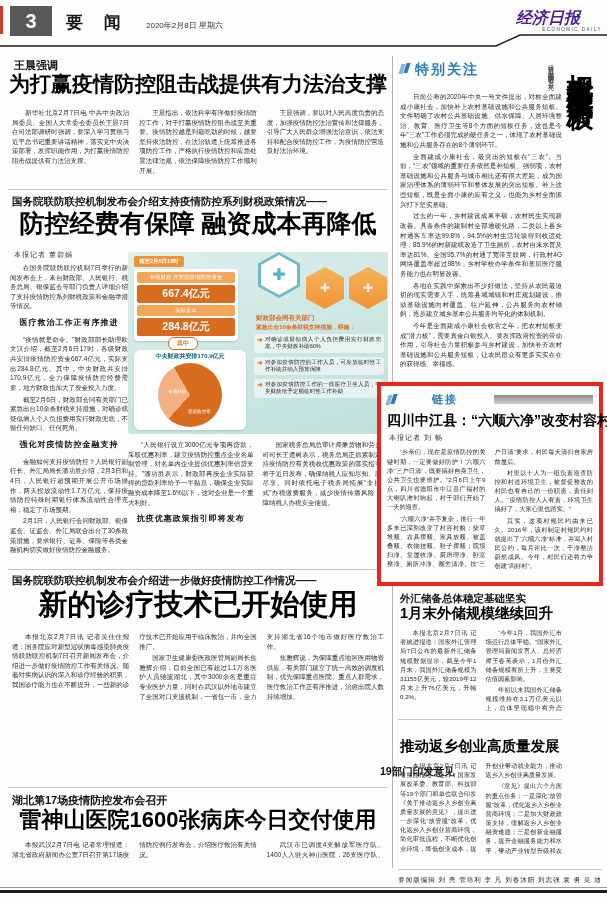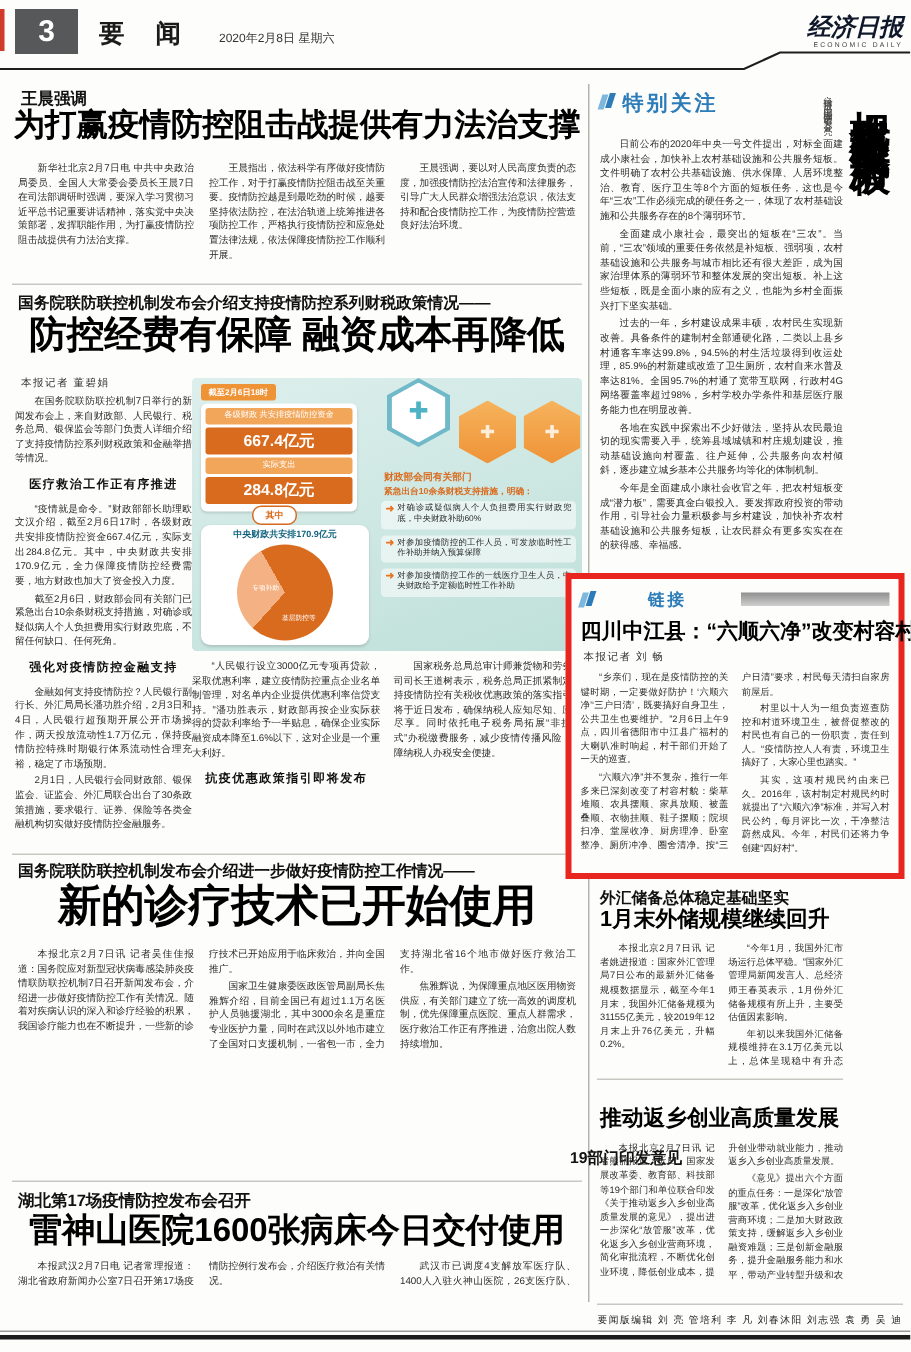--- a/index.html
+++ b/index.html
@@ -29,21 +29,21 @@
   .bullet .arr{color:#e8741c;font-size:7px;font-weight:bold;margin-right:2px;line-height:1.1;}
   .bullet .txt{font-size:5.6px;line-height:1.3;color:#2a2a2a;text-align:justify;}
 </style>
 </head>
 <body>
 
 <div class="abs" style="left:0;top:6px;width:3px;height:28px;background:#cf3a2b;"></div>
 <div class="abs" style="left:10px;top:6px;width:42px;height:30px;background:#57585a;color:#fff;font-size:20px;font-weight:bold;text-align:center;line-height:30px;">3</div>
 <div class="abs" style="left:66px;top:11px;font-size:17px;font-weight:bold;letter-spacing:8px;">要 闻</div>
 <div class="abs" style="left:146px;top:20px;font-size:8px;color:#333;">2020年2月8日 星期六</div>
-<div class="abs" style="left:516px;top:8px;width:86px;text-align:right;font-family:'Liberation Serif',serif;font-style:italic;font-weight:bold;font-size:16px;color:#0f172a;">经济日报</div>
+<div class="abs" style="left:516px;top:8px;width:86px;text-align:left;font-family:'Liberation Serif',serif;font-style:italic;font-weight:bold;font-size:16px;color:#4c1d95;">经济日报</div>
 <div class="abs" style="left:516px;top:27px;width:86px;text-align:right;font-size:4.5px;letter-spacing:1.5px;color:#444;">ECONOMIC DAILY</div>
 <svg class="abs" style="left:0;top:0;" width="607" height="50">
   <polyline points="0,46 496,46 520,35 607,35" fill="none" stroke="#1d1d1d" stroke-width="1.4"></polyline>
 </svg>
 
 <div class="abs kicker" style="left:14px;top:58px;font-size:11px;">王晨强调</div>
 <div class="abs headline" style="left:8px;top:72px;width:380px;font-size:21px;">为打赢疫情防控阻击战提供有力法治支撑</div>
 <div class="abs body-text cols3" style="left:12px;top:108px;width:372px;height:74px;">
     <p>新华社北京2月7日电 中共中央政治局委员、全国人大常委会委员长王晨7日在司法部调研时强调，要深入学习贯彻习近平总书记重要讲话精神，落实党中央决策部署，发挥职能作用，为打赢疫情防控阻击战提供有力法治支撑。</p>
     <p>王晨指出，依法科学有序做好疫情防控工作，对于打赢疫情防控阻击战至关重要。疫情防控越是到最吃劲的时候，越要坚持依法防控，在法治轨道上统筹推进各项防控工作，严格执行疫情防控和应急处置法律法规，依法保障疫情防控工作顺利开展。</p>

